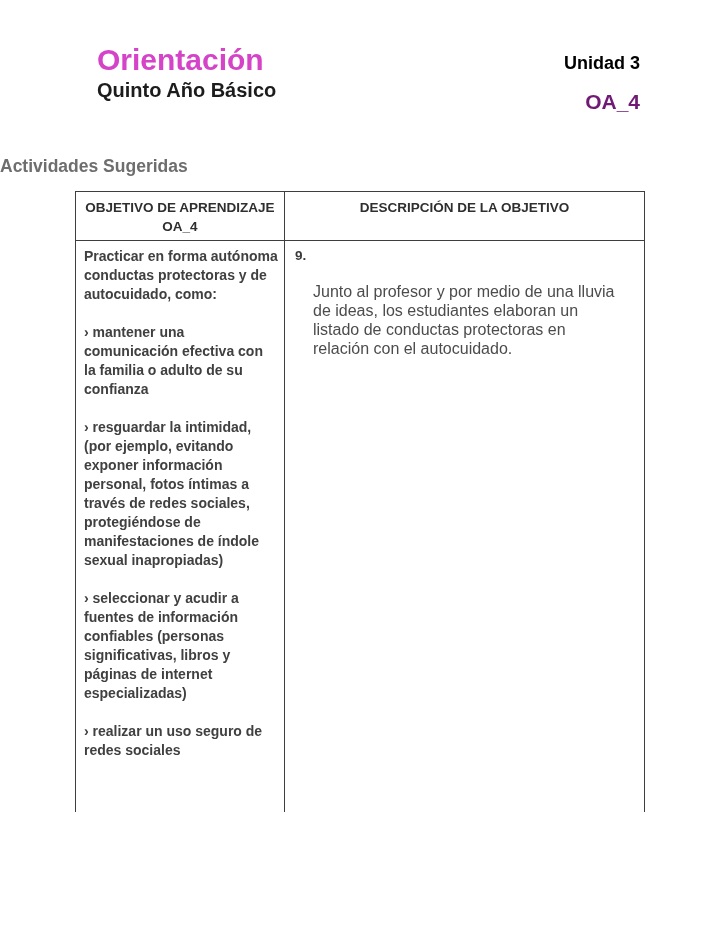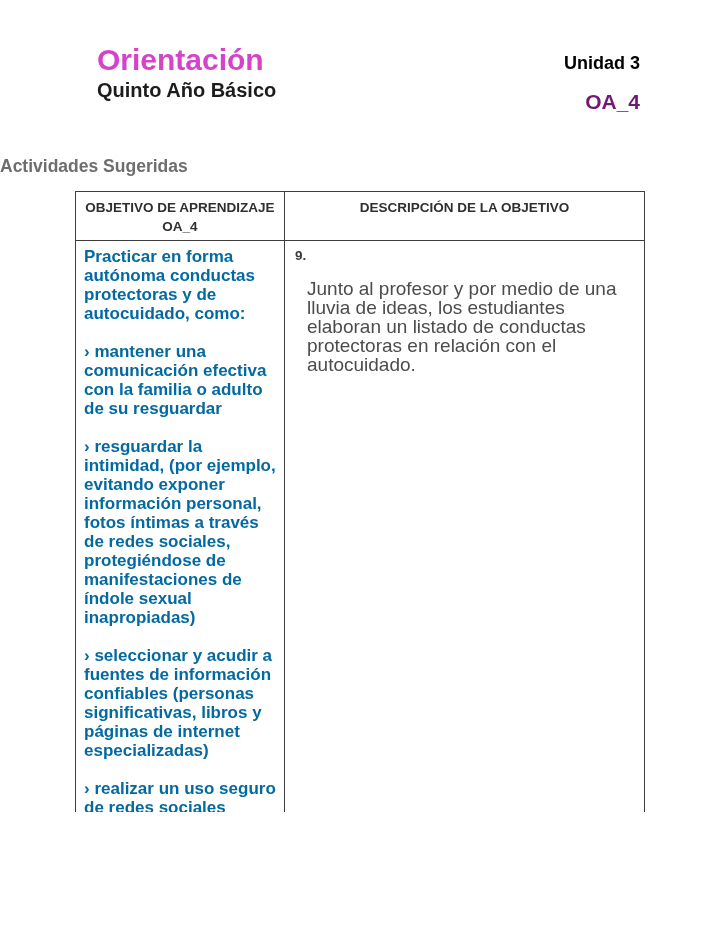--- a/index.html
+++ b/index.html
@@ -90,35 +90,35 @@
   }
   td.objective-cell {
     height: 601px;
     padding: 6px 6px 6px 8px;
   }
   td.activity-cell {
     padding: 6px 10px 6px 10px;
   }
   .objective-cell p {
     margin: 0 0 19px 0;
-    font-size: 17px;
+    font-size: 14px;
     font-weight: bold;
-    color: #0369a1;
+    color: #404040;
     line-height: 19px;
   }
   .activity-number {
     margin: 0 0 15px 0;
     font-size: 13.5px;
     font-weight: bold;
     color: #3a3a3a;
     line-height: 17px;
   }
   .activity-description {
-    margin: 12px;
-    font-size: 19px;
+    margin: 18px;
+    font-size: 16px;
     font-weight: normal;
     color: #4c4c4c;
     line-height: 19px;
   }
 </style>
 </head>
 <body>
 
 <div class="page">
 
@@ -139,21 +139,21 @@
     <thead>
       <tr>
         <th class="col-objective">OBJETIVO DE APRENDIZAJE OA_4</th>
         <th class="col-description">DESCRIPCIÓN DE LA OBJETIVO</th>
       </tr>
     </thead>
     <tbody>
       <tr>
         <td class="objective-cell">
           <p>Practicar en forma autónoma conductas protectoras y de autocuidado, como:</p>
-          <p>› mantener una comunicación efectiva con la familia o adulto de su resguardar</p>
+          <p>› mantener una comunicación efectiva con la familia o adulto de su confianza</p>
           <p>› resguardar la intimidad, (por ejemplo, evitando exponer información personal, fotos íntimas a través de redes sociales, protegiéndose de manifestaciones de índole sexual inapropiadas)</p>
           <p>› seleccionar y acudir a fuentes de información confiables (personas significativas, libros y páginas de internet especializadas)</p>
           <p>› realizar un uso seguro de redes sociales</p>
         </td>
         <td class="activity-cell">
           <p class="activity-number">9.</p>
           <p class="activity-description">Junto al profesor y por medio de una lluvia de ideas, los estudiantes elaboran un listado de conductas protectoras en relación con el autocuidado.</p>
         </td>
       </tr>
     </tbody>

